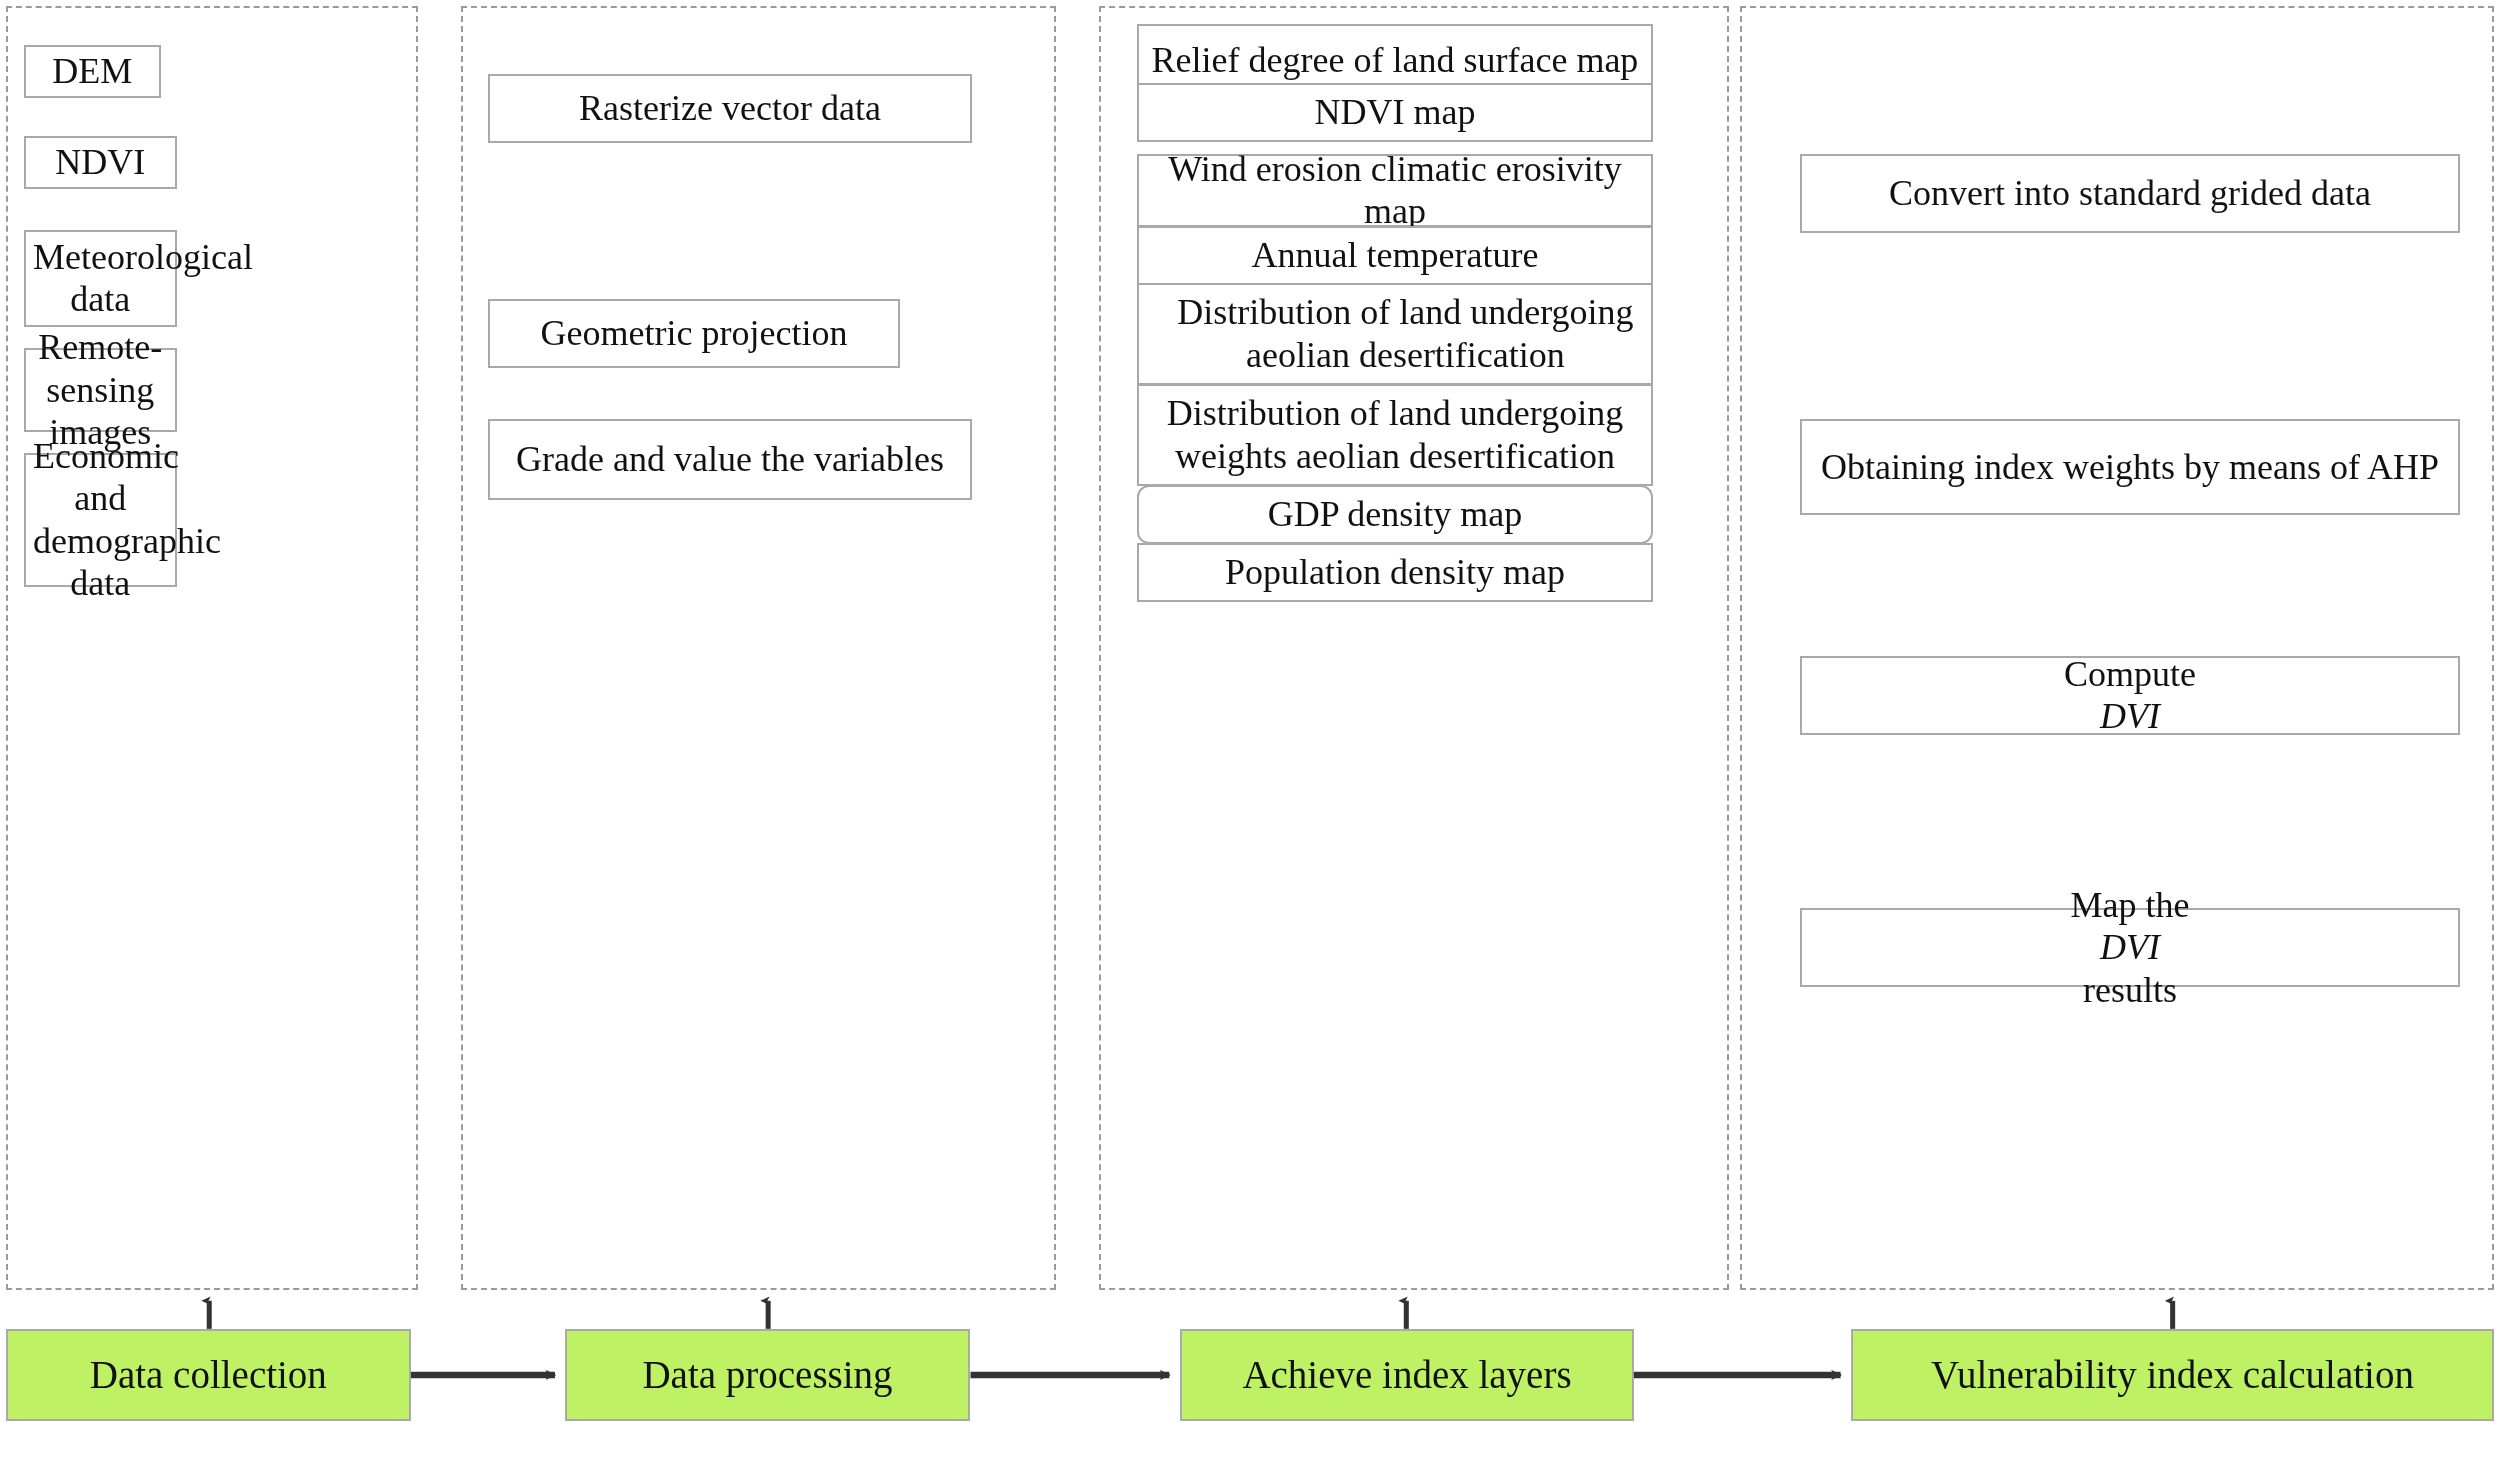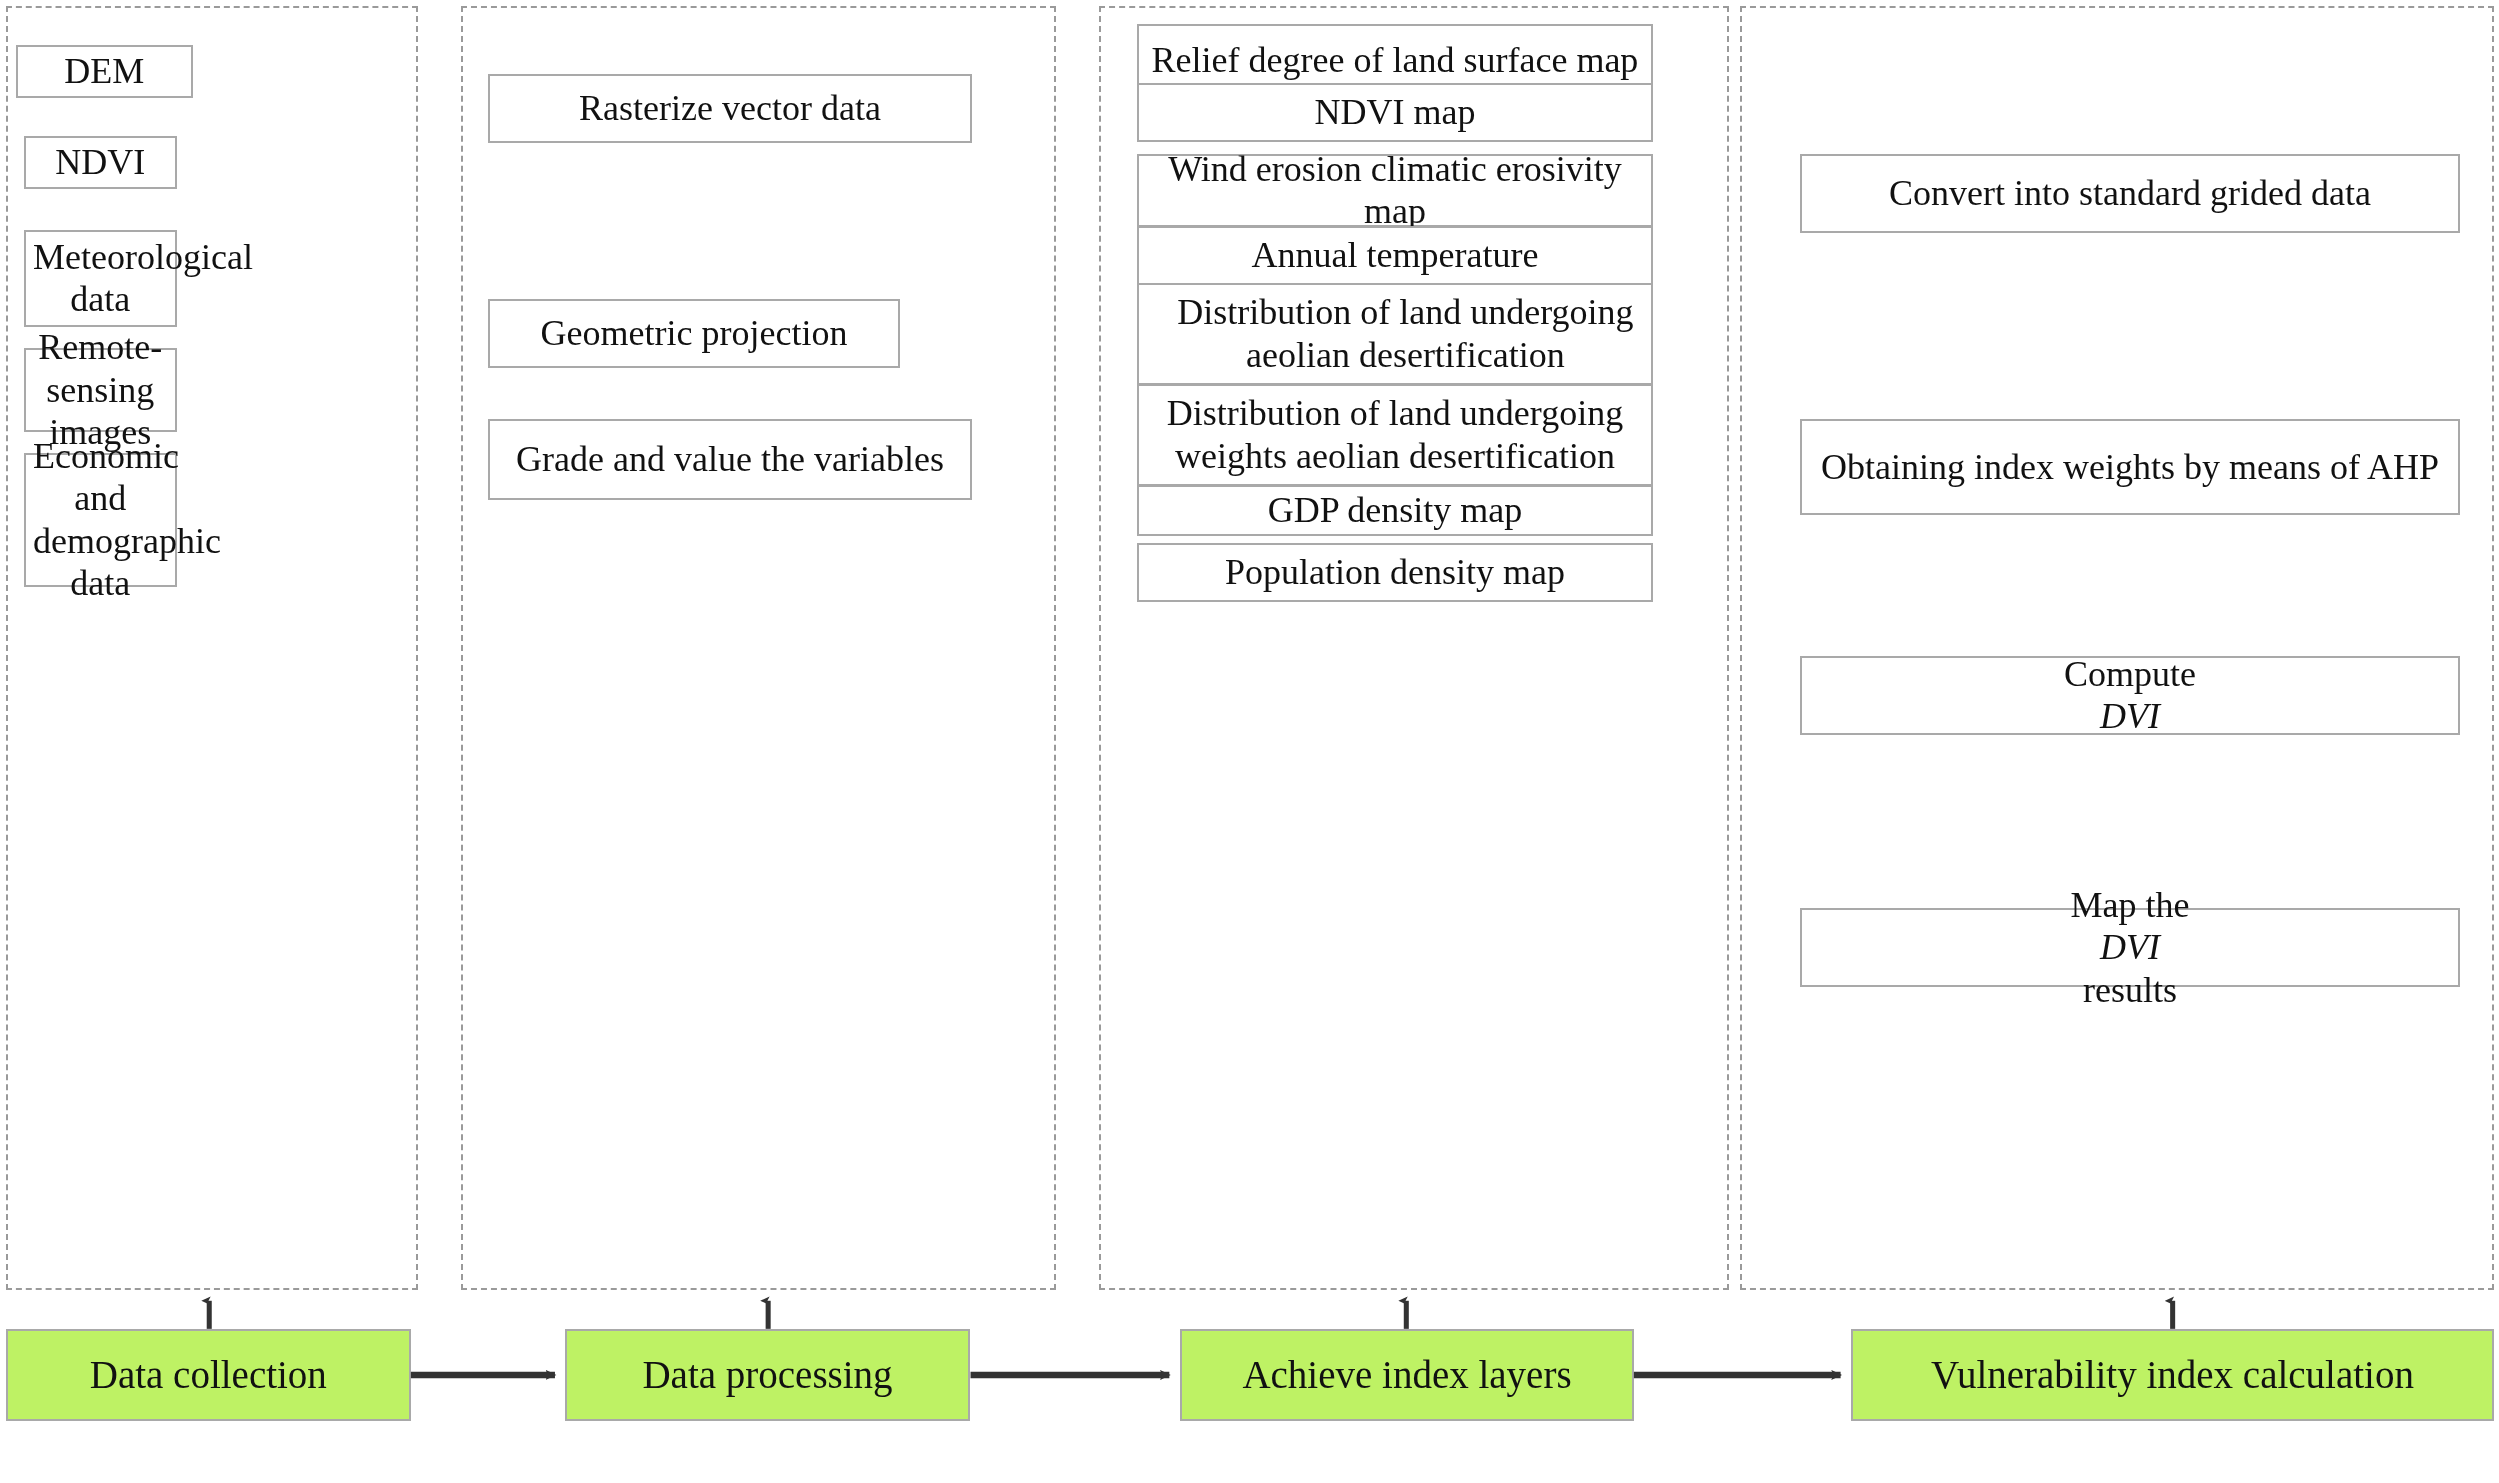--- a/index.html
+++ b/index.html
@@ -62,21 +62,21 @@
     width: 2500px; height: 1483px;
     pointer-events: none;
   }
 </style>
 </head>
 <body>
 
 <div id="stage">
 
   <div class="group" style="left:5.8px; top:5.8px; width:412px; height:1284px;">
-    <div class="node" style="left:8px; top:37px; width:177px; height:53px;">
+    <div class="node" style="left:16px; top:37px; width:137px; height:53px;">
       <span>DEM</span>
     </div>
     <div class="node" style="left:16px; top:128px; width:153px; height:53px;">
       <span>NDVI</span>
     </div>
     <div class="node" style="left:16px; top:222px; width:153px; height:97px;">
       <span>Meteorological data</span>
     </div>
     <div class="node" style="left:16px; top:340px; width:153px; height:84px;">
       <span>Remote-sensing images</span>
@@ -110,21 +110,21 @@
     </div>
     <div class="node" style="left:36px; top:218px; width:516px; height:59px;">
       <span>Annual temperature</span>
     </div>
     <div class="node" style="left:36px; top:275px; width:516px; height:102px;padding-left:28px;">
       <span>Distribution of land undergoing aeolian desertification</span>
     </div>
     <div class="node" style="left:36px; top:376px; width:516px; height:102px;">
       <span>Distribution of land undergoing weights aeolian desertification</span>
     </div>
-    <div class="node" style="left:36px; top:477px; width:516px; height:51px;">
+    <div class="node" style="left:36px; top:477px; width:516px; height:59px;border-radius:12px;">
       <span>GDP density map</span>
     </div>
     <div class="node" style="left:36px; top:535px; width:516px; height:59px;">
       <span>Population density map</span>
     </div>
   </div>
 
   <div class="group" style="left:1740px; top:5.8px; width:754px; height:1284px;">
     <div class="node" style="left:58px; top:146px; width:660px; height:79px;">
       <span>Convert into standard grided data</span>

